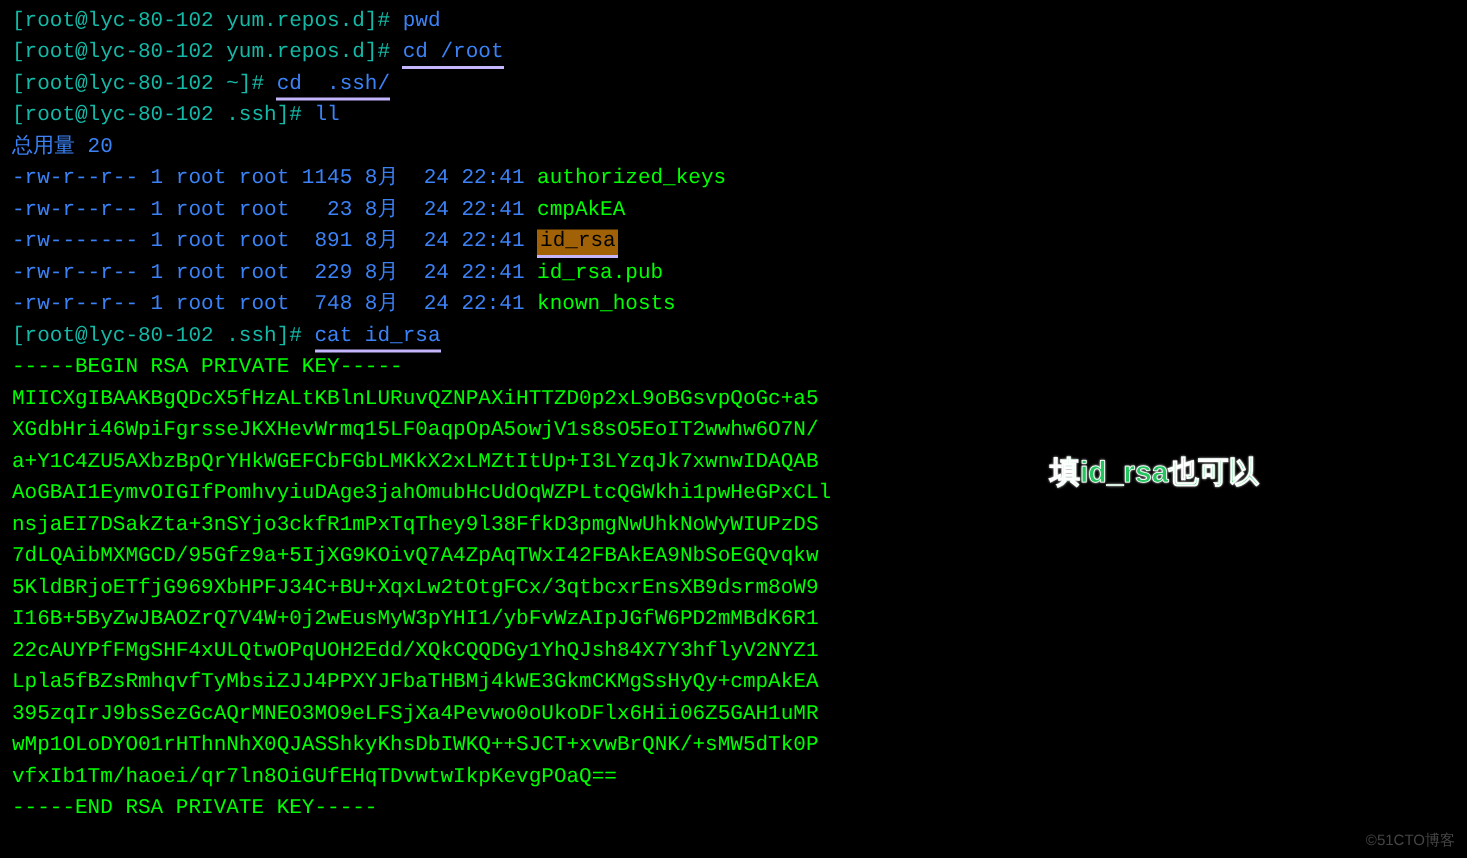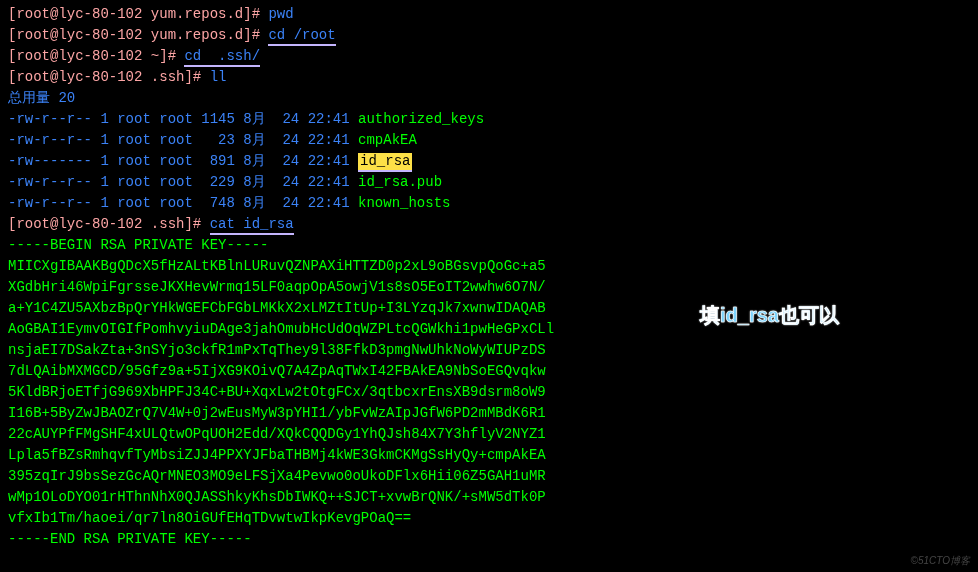--- a/index.html
+++ b/index.html
@@ -16,49 +16,48 @@
       width: 978px;
       height: 572px;
       padding: 4px 8px;
       position: relative;
       overflow: hidden;
     }
     .line {
       white-space: pre;
       position: relative;
     }
-    .orange { color: #fca5a5; }
+    .orange { color: #14b8a6; }
     .white { color: #3b82f6; }
     .green { color: #00ff00; }
-    .green-hl { background: #fde047; color: #000; padding: 0 2px; }
+    .green-hl { background: #a16207; color: #000; padding: 0 2px; }
     .underline-red {
       border-bottom: 2px solid #c4b5fd;
       padding-bottom: 1px;
       font-family: Liberation Mono, monospace;
     }
     .annotation {
       position: absolute;
       left: 700px;
       top: 300px;
       font-family: sans-serif;
       font-size: 20px;
       font-weight: bold;
-      color: #7dd3fc;
+      color: #22c55e;
       -webkit-text-stroke: 0.5px #fff;
       text-shadow: 0 0 2px #fff, 0 0 1px #fff;
     }
     .watermark {
       position: absolute;
       bottom: 4px;
       right: 8px;
       color: #888;
       font-size: 10px;
       font-family: sans-serif;
       opacity: 0.5;
-      font-style: italic;
     }
   </style>
 </head>
 <body>
 
 <div>
   <div class="line"><span class="orange">[root@lyc-80-102 yum.repos.d]# </span><span class="white">pwd</span></div>
   <div class="line"><span class="orange">[root@lyc-80-102 yum.repos.d]# </span><span class="white underline-red">cd /root</span></div>
   <div class="line"><span class="orange">[root@lyc-80-102 ~]# </span><span class="white underline-red">cd  .ssh/</span></div>
   <div class="line"><span class="orange">[root@lyc-80-102 .ssh]# </span><span class="white">ll</span></div>

